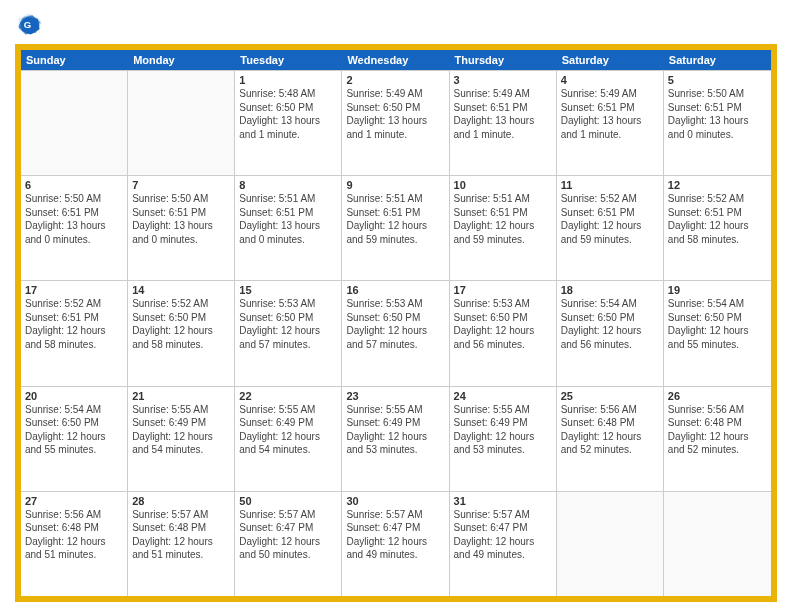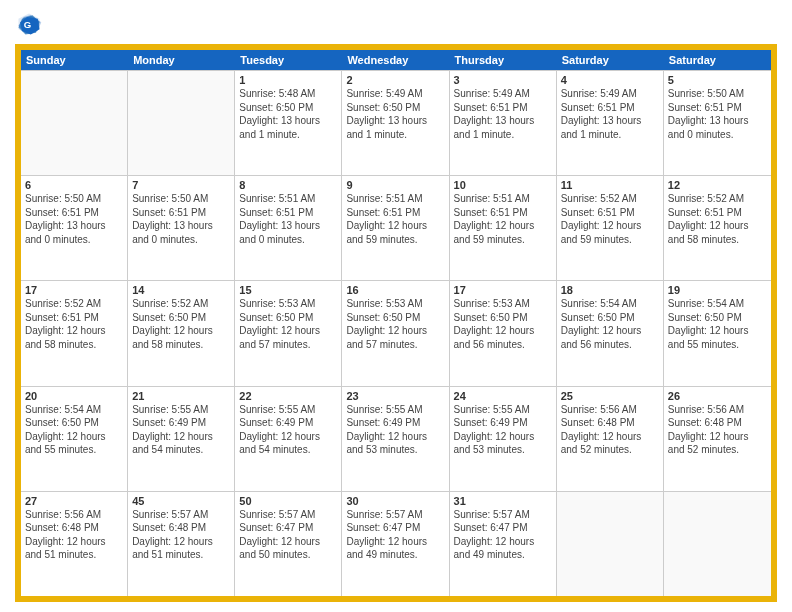--- a/index.html
+++ b/index.html
@@ -319,21 +319,21 @@
           </div>
         </div>
         <div class="cal-row">
           <div class="cal-cell">
             <div class="day-num">27</div>
             <div class="day-info" style="white-space: pre-line;">Sunrise: 5:56 AM
 Sunset: 6:48 PM
 Daylight: 12 hours and 51 minutes.</div>
           </div>
           <div class="cal-cell">
-            <div class="day-num">45</div>
+            <div class="day-num">28</div>
             <div class="day-info" style="white-space: pre-line;">Sunrise: 5:57 AM
 Sunset: 6:48 PM
 Daylight: 12 hours and 51 minutes.</div>
           </div>
           <div class="cal-cell">
             <div class="day-num">50</div>
             <div class="day-info" style="white-space: pre-line;">Sunrise: 5:57 AM
 Sunset: 6:47 PM
 Daylight: 12 hours and 50 minutes.</div>
           </div>

